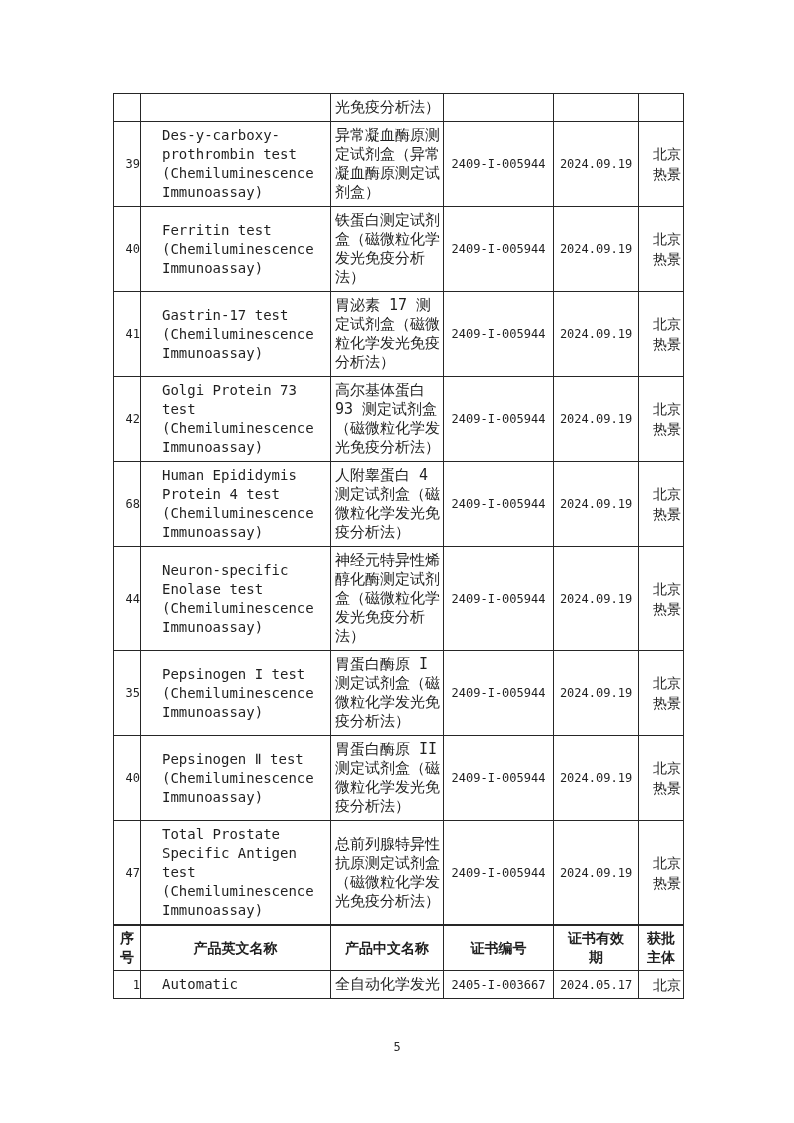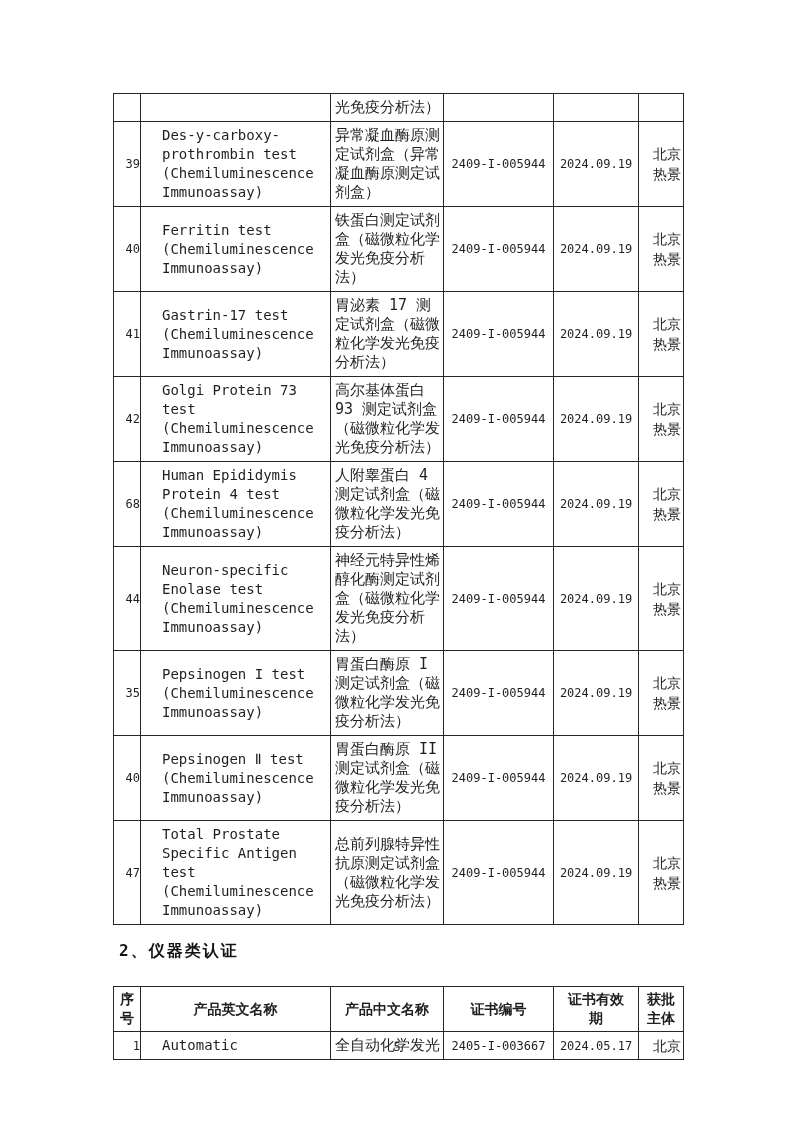--- a/index.html
+++ b/index.html
@@ -137,21 +137,20 @@
     <td class="no">47</td>
     <td class="en">Total Prostate Specific Antigen test (Chemiluminescence Immunoassay)</td>
     <td class="cn">总前列腺特异性抗原测定试剂盒（磁微粒化学发光免疫分析法）</td>
     <td class="cert">2409-I-005944</td>
     <td class="date">2024.09.19</td>
     <td class="holder">北京热景</td>
   </tr>
 </tbody>
     </table>
 
-    <h2 class="heading">2、仪器类认证</h2>
 
     <table class="tbl">
       <colgroup>
         <col class="c-no">
           <col class="c-en">
           <col class="c-cn">
         <col class="c-cert">
           <col class="c-date">
           <col class="c-holder">
       </colgroup>

